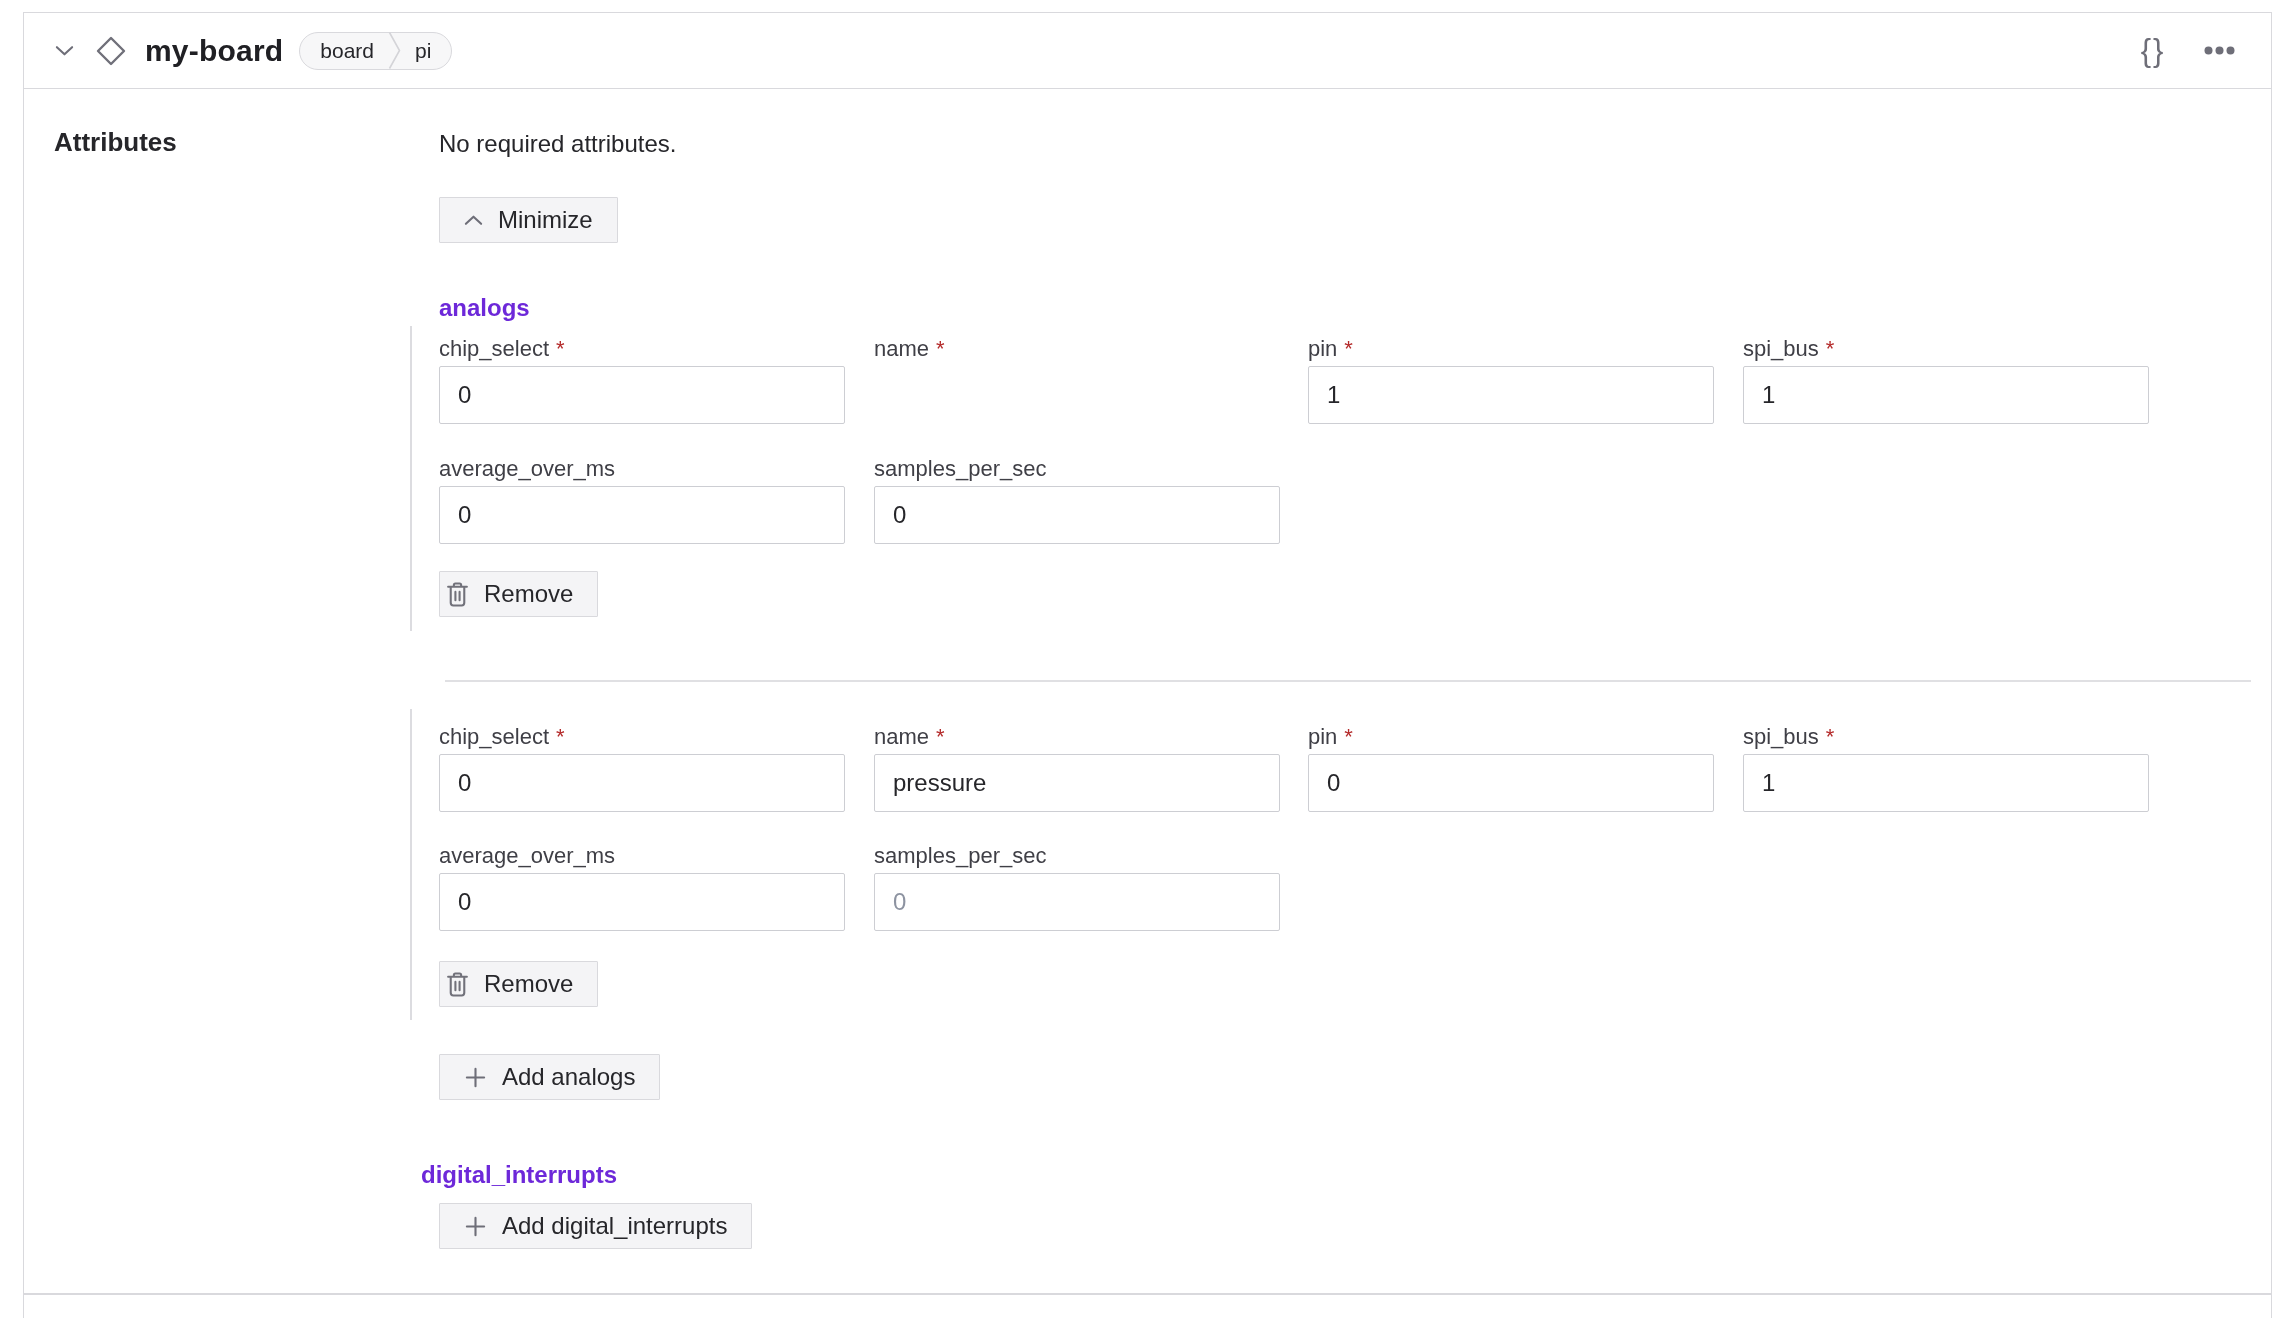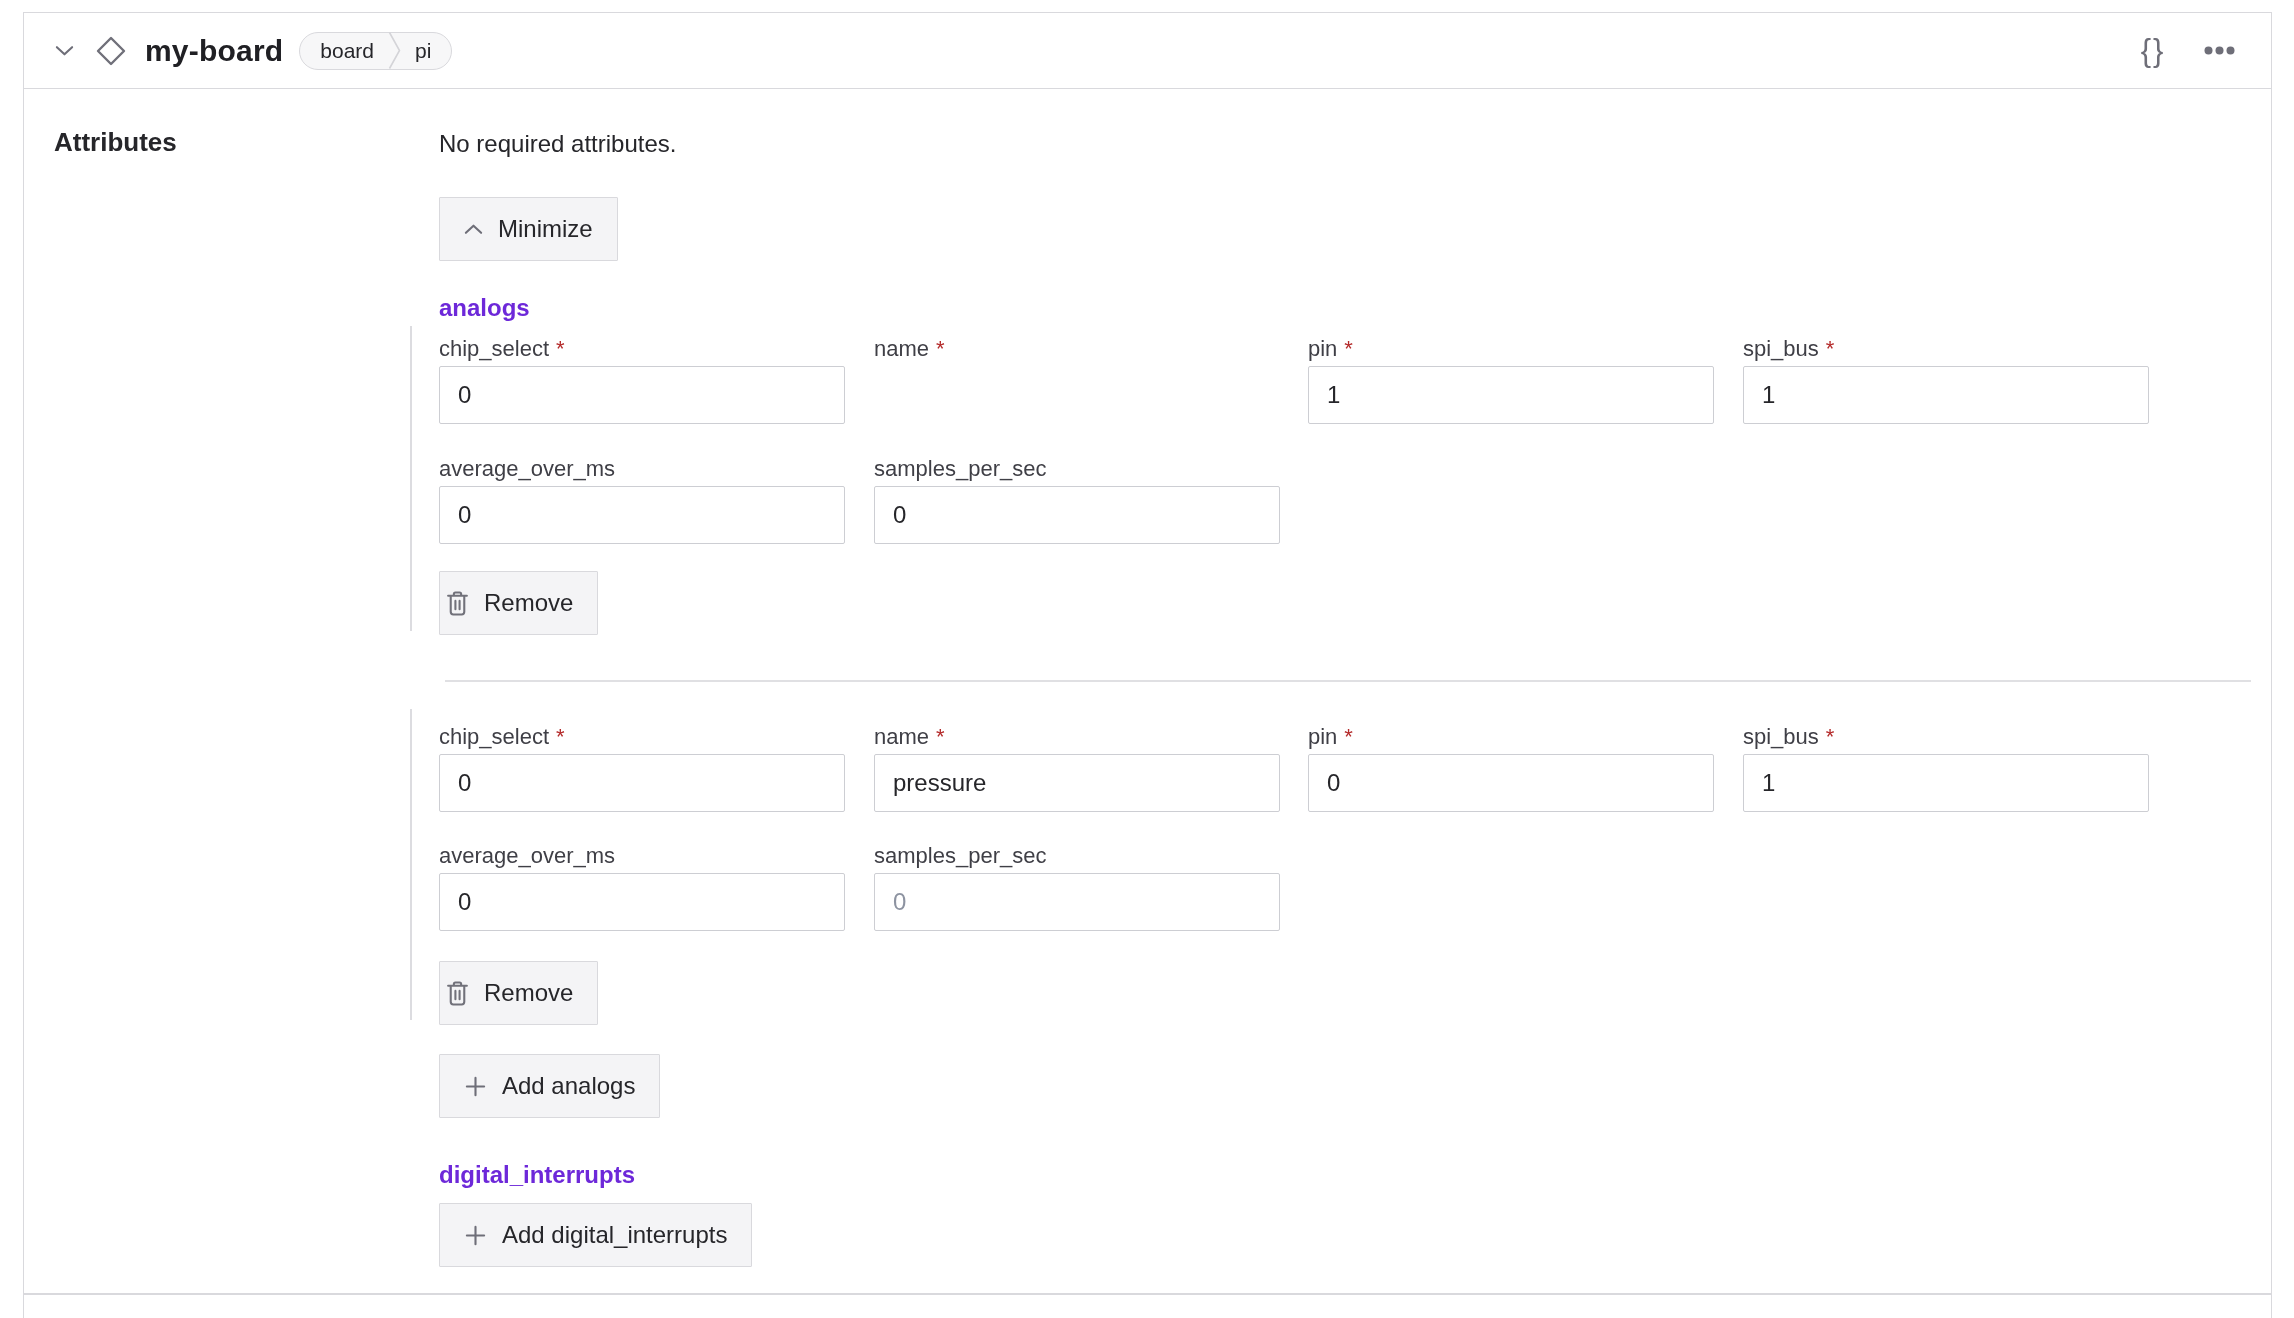--- a/index.html
+++ b/index.html
@@ -34,27 +34,27 @@
     background:none;border:none;padding:0;cursor:pointer;display:flex;align-items:center;justify-content:center;
     width:40px;height:40px;
   }
   .braces{font-size:31px;color:#6e6e78;font-weight:400;letter-spacing:2px;line-height:1;}
   
   .section-heading{position:absolute;left:30px;top:114px;margin:0;font-size:26px;font-weight:700;color:#26262a;}
   .note{position:absolute;left:415px;top:117px;font-size:24px;color:#26262a;}
   .btn{
     position:absolute;display:inline-flex;align-items:center;gap:15px;
     background:#f4f4f6;border:1.5px solid #d9d9dd;border-radius:1px;
-    height:64px;padding:0 24px;font-size:24px;color:#26262a;cursor:pointer;
+    height:46px;padding:0 24px;font-size:24px;color:#26262a;cursor:pointer;
     font-family:"Liberation Sans", sans-serif;box-sizing:border-box;
   }
   .btn-minimize{left:415px;top:184px;}
   .group-label{position:absolute;margin:0;font-size:24px;font-weight:700;color:#6d28d9;}
   .analogs-label{left:415px;top:281px;}
-  .di-label{left:415px;top:1148px;}
+  .di-label{left:397px;top:1148px;}
   .indent-line{position:absolute;left:386px;width:0;border-left:2px solid #dcdce0;}
   #indent-line-1{top:313px;height:305px;}
   #indent-line-2{top:696px;height:311px;}
   .field{position:absolute;width:406px;}
   .field .flabel{display:block;font-size:22px;line-height:26px;color:#3f3f46;margin-bottom:4px;white-space:nowrap;}
   .req{color:#b42a2a;margin-left:7px;}
   .field input{
     display:block;width:406px;height:58px;box-sizing:border-box;
     border:1.5px solid #cdced3;border-radius:2px;background:#fff;
     padding:0 18px;font-size:24px;color:#26262a;font-family:"Liberation Sans", sans-serif;outline:none;

